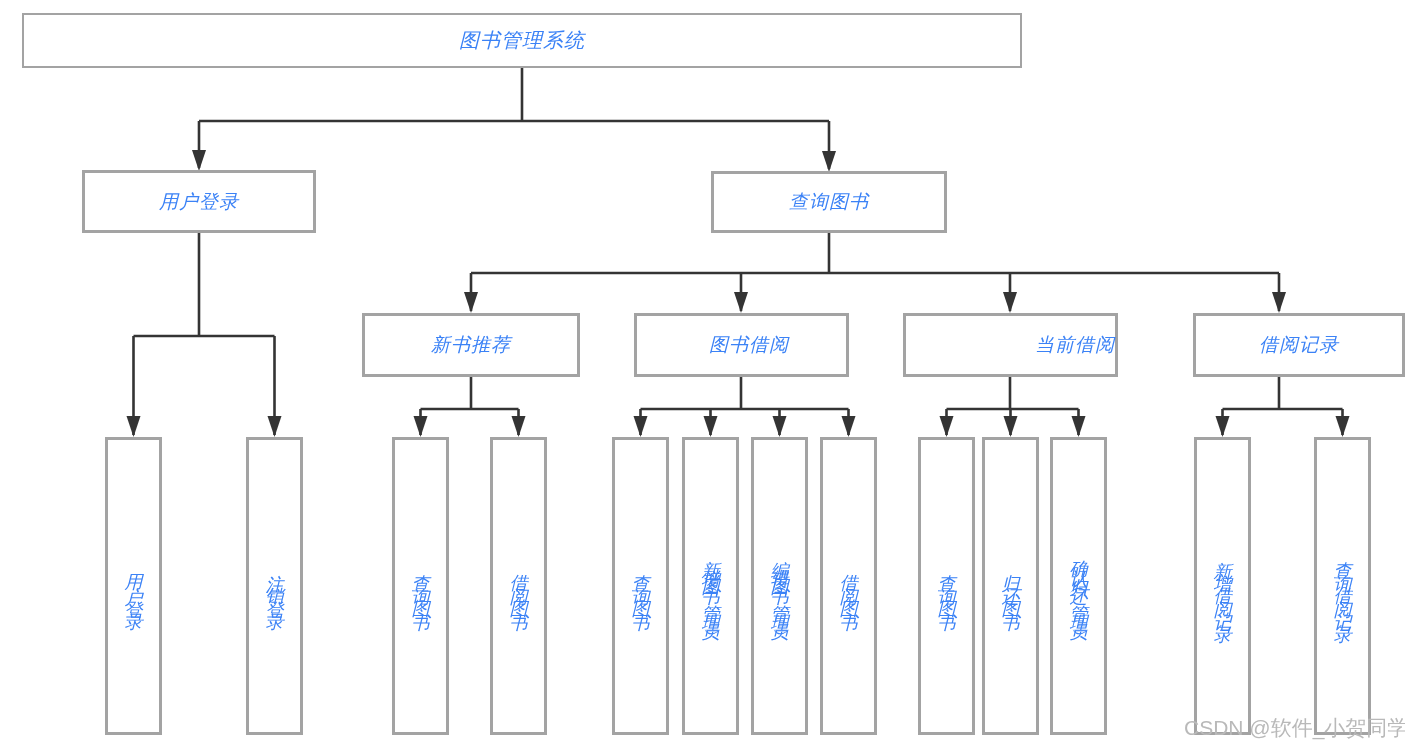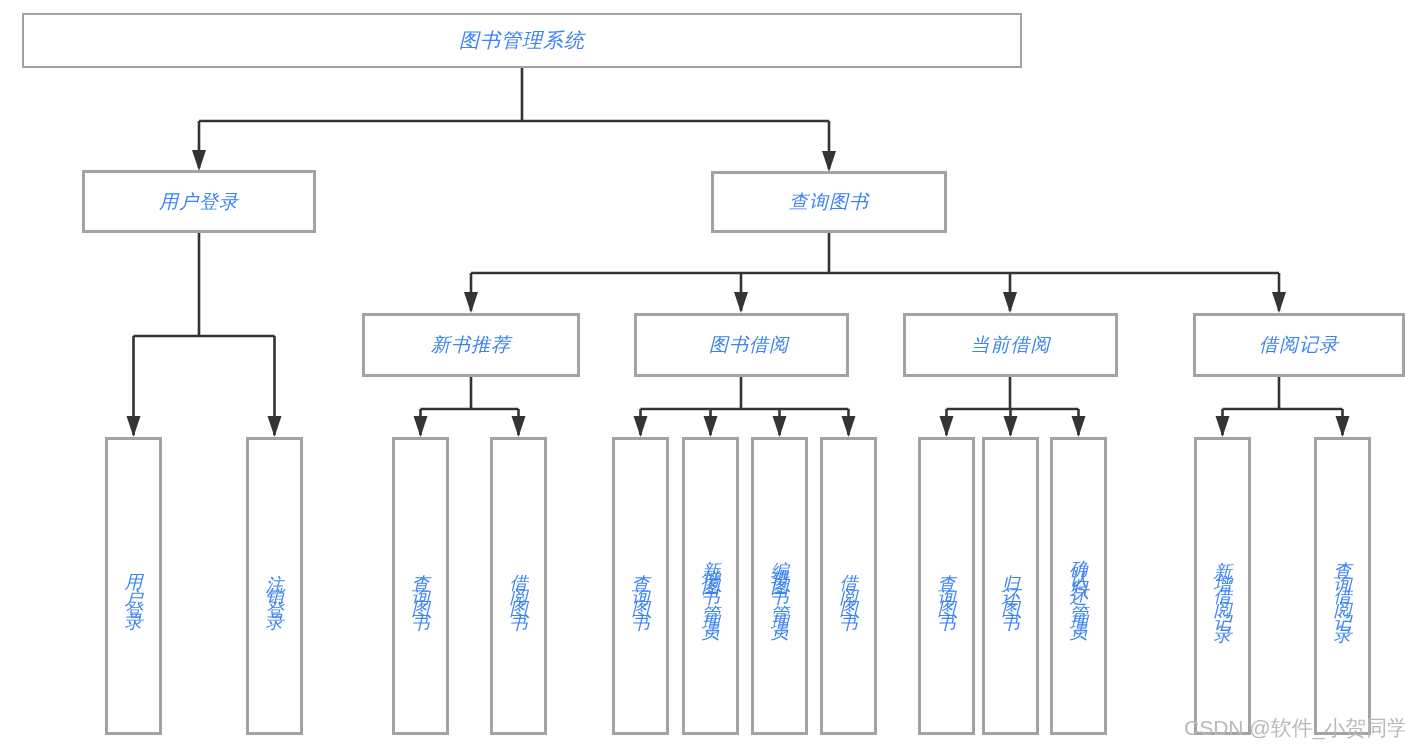--- a/index.html
+++ b/index.html
@@ -97,21 +97,21 @@
   <div class="node branch" style="left:711px;top:171px;width:236px;height:62px;">
     <span>查询图书</span>
   </div>
 
   <div class="node branch" style="left:362px;top:313px;width:218px;height:64px;">
     <span>新书推荐</span>
   </div>
   <div class="node branch" style="left:634px;top:313px;width:215px;height:64px;padding-left:15px;">
     <span>图书借阅</span>
   </div>
-  <div class="node branch" style="left:903px;top:313px;width:215px;height:64px;">
+  <div class="node branch" style="left:903px;top:313px;width:215px;height:64px;justify-content:flex-end;">
     <span>当前借阅</span>
   </div>
   <div class="node branch" style="left:1173px;top:313px;width:212px;height:64px;margin-left:20px;">
     <span>借阅记录</span>
   </div>
 
   <div class="node leaf" style="left:105px;top:437px;width:57px;height:298px;">
     <span class="vtext">用户登录</span>
   </div>
   <div class="node leaf" style="left:246px;top:437px;width:57px;height:298px;">

